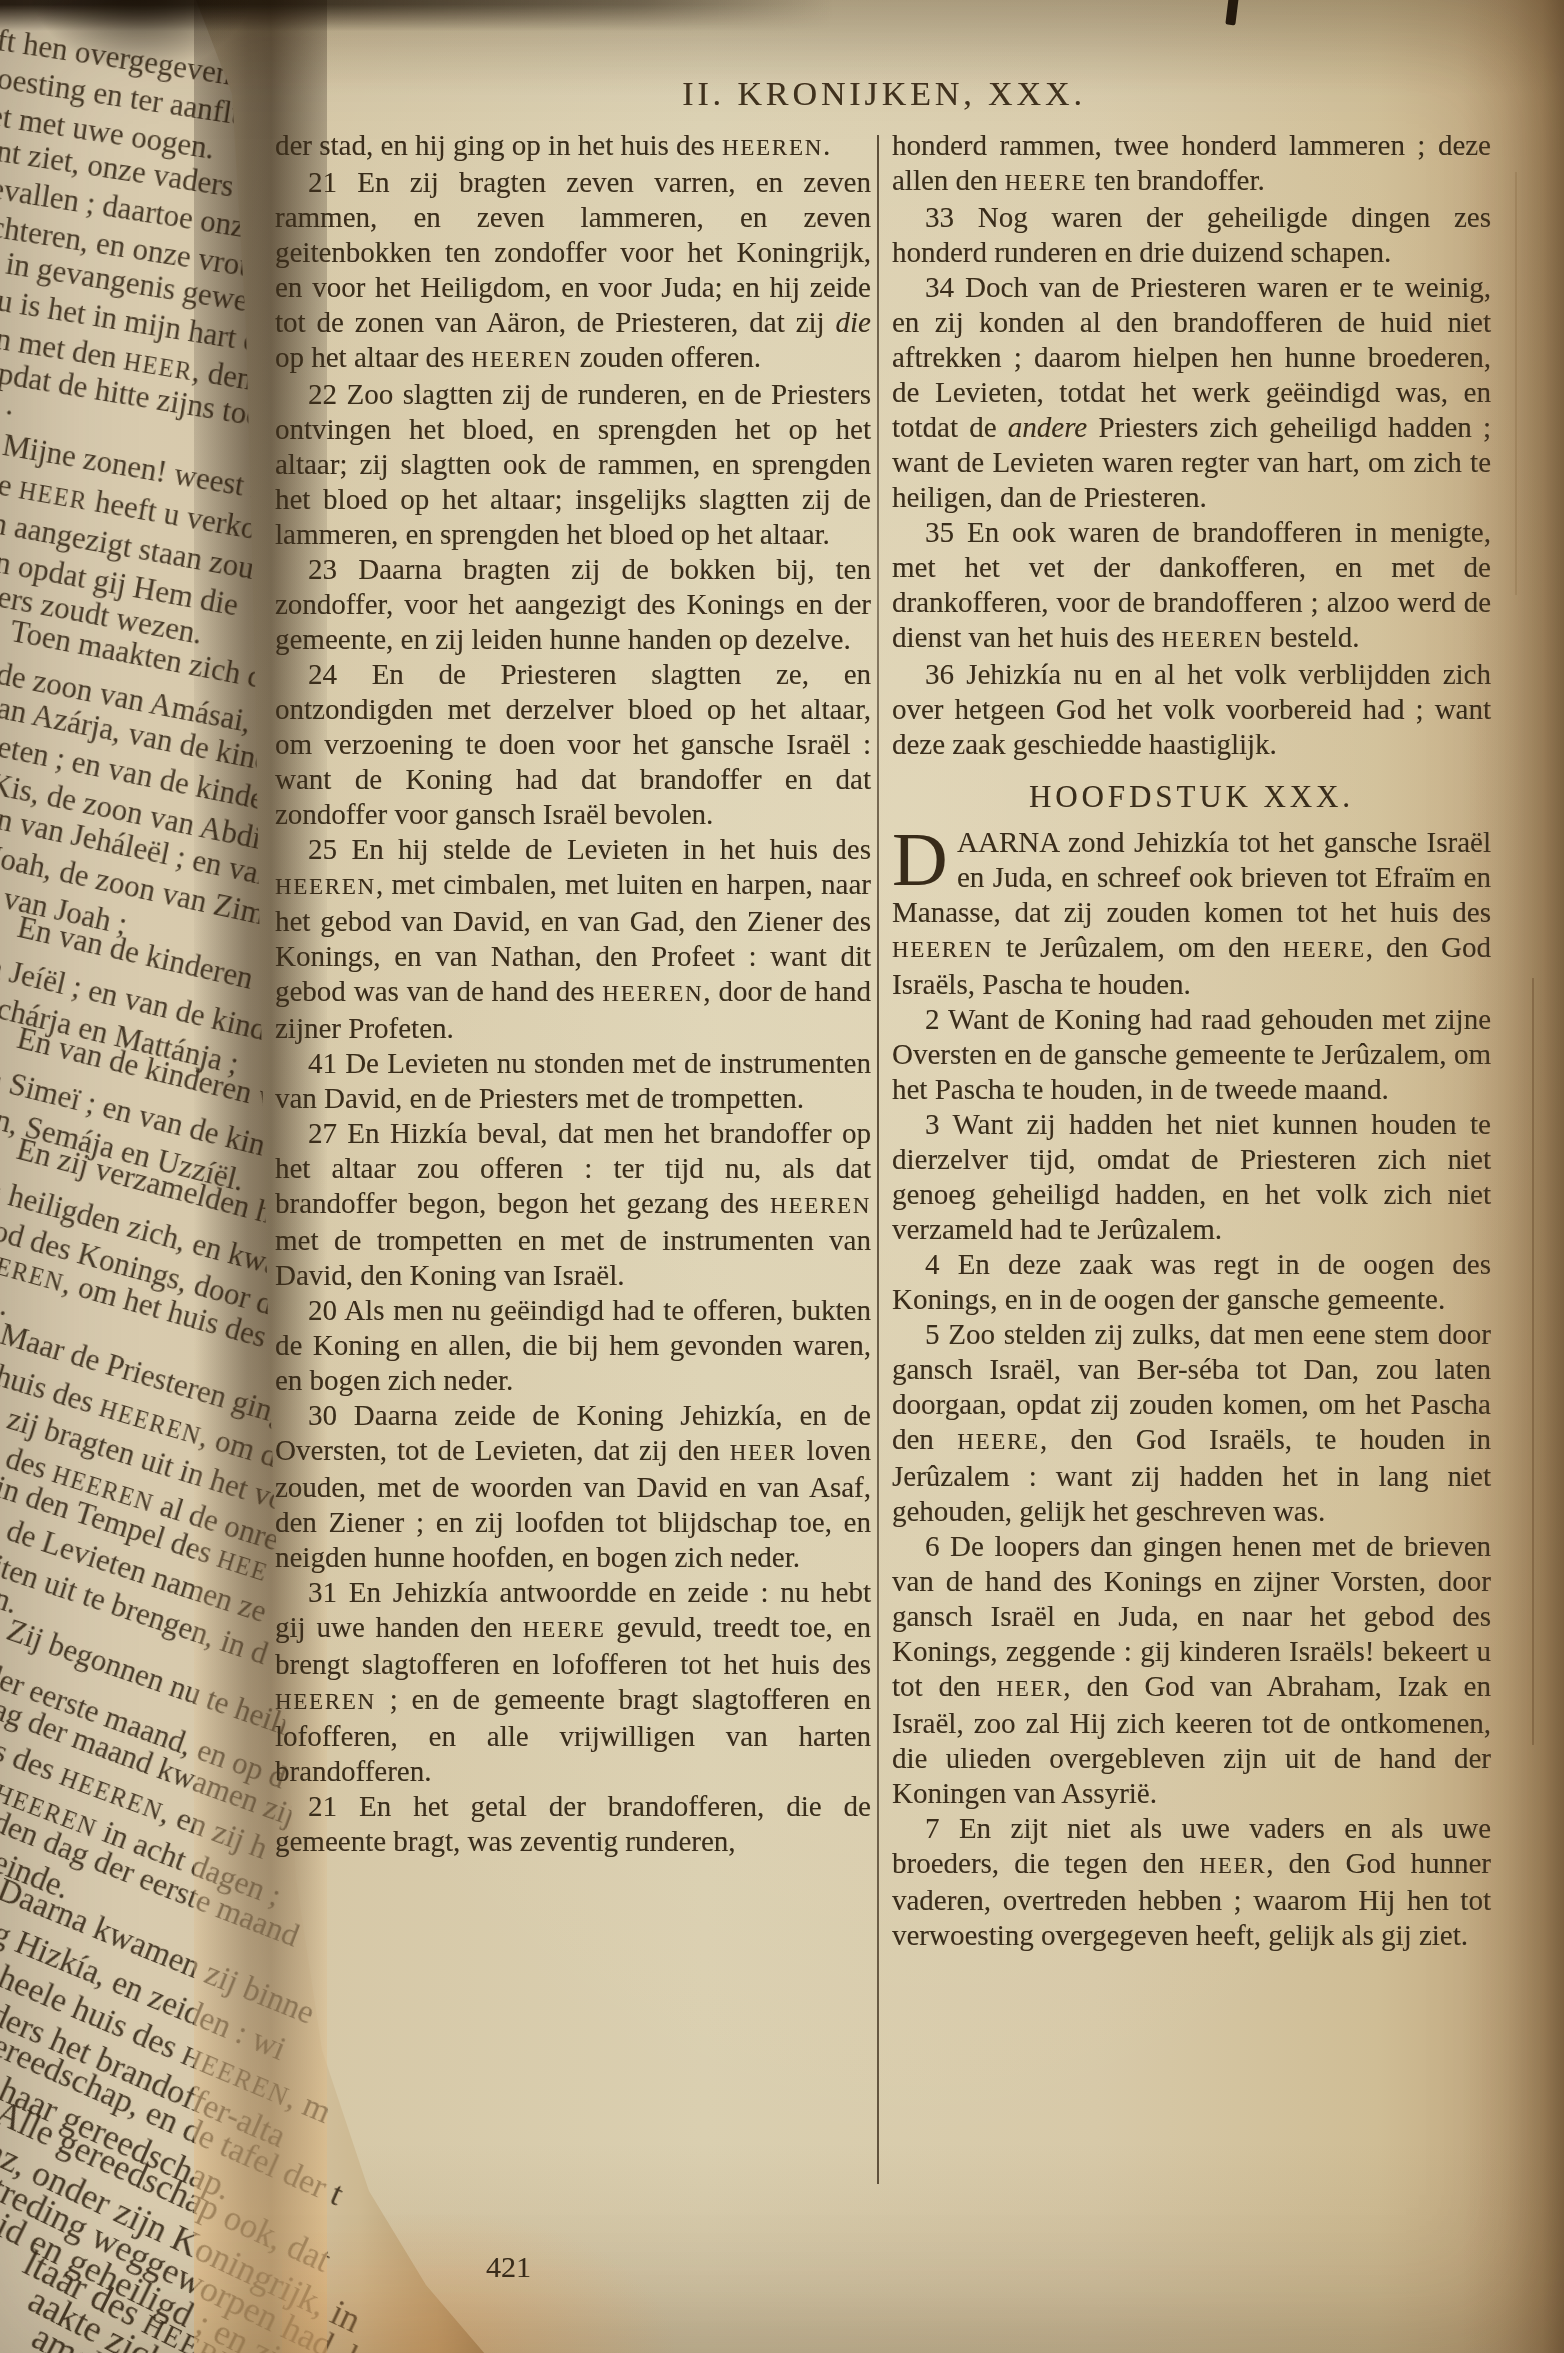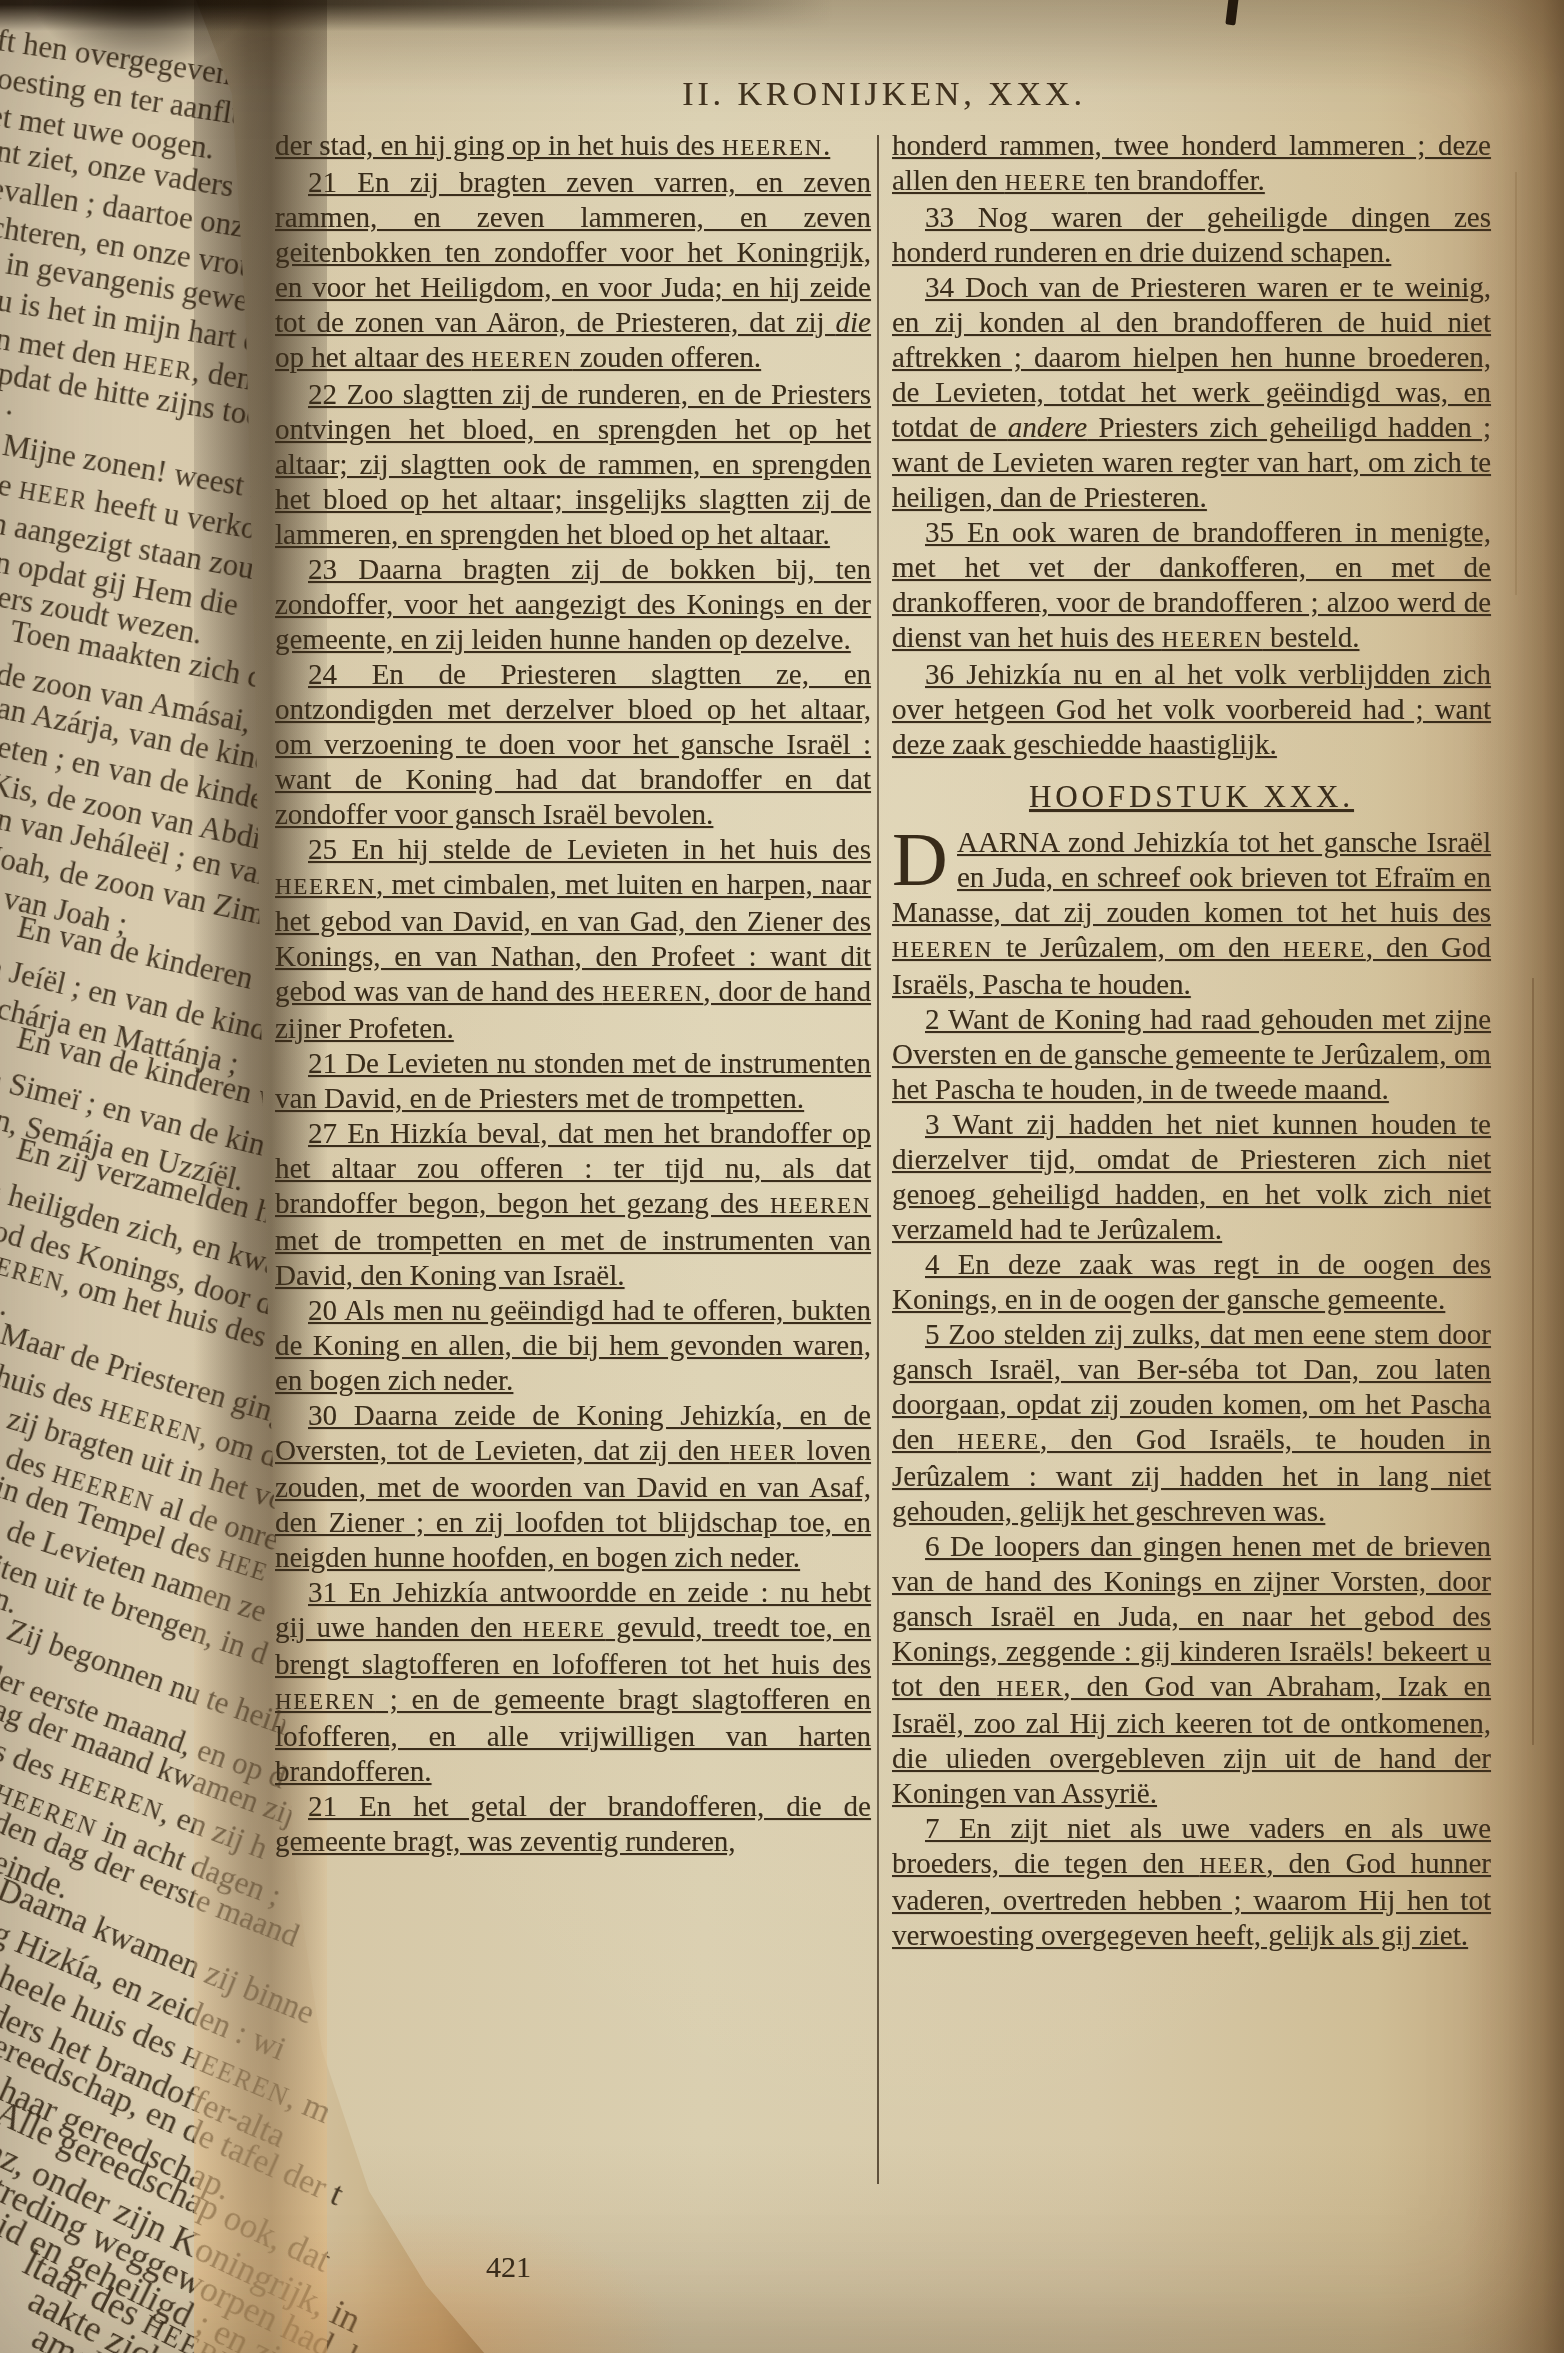--- a/index.html
+++ b/index.html
@@ -36,21 +36,21 @@
   .right-edge{position:absolute;right:0;top:0;width:102px;height:100%;
     background:linear-gradient(90deg,rgba(140,105,65,0) 0%,rgba(140,105,65,.15) 40%,rgba(120,88,52,.34) 78%,rgba(92,66,38,.5) 100%);}
   .crease-a{position:absolute;left:1532px;top:978px;width:1.6px;height:767px;background:rgba(110,80,48,.45);}
   .crease-b{position:absolute;left:1515px;top:172px;width:1.6px;height:423px;background:rgba(130,98,60,.25);}
   .vignette{position:absolute;inset:0;box-shadow:inset 0 0 133px rgba(40,24,8,.28);}
   
   .header{position:absolute;left:313px;top:75px;width:1142px;text-align:center;
     font-size:34px;letter-spacing:3.9px;color:#42331f;white-space:nowrap;
     text-shadow:0.2px 0.3px 0.5px rgba(58,44,26,.35);}
   .col{position:absolute;top:128px;font-size:29px;line-height:35px;color:#3a2d1b;
-    text-align:justify;text-shadow:0.2px 0.3px 0.5px rgba(58,44,26,.33);text-decoration:underline;}
+    text-align:justify;text-shadow:0.2px 0.3px 0.5px rgba(58,44,26,.33);}
   .col-left{left:275px;width:596px;}
   .col-right{left:892px;width:599px;}
   .col p{margin:0;text-indent:33px;}
   .col p.noindent{text-indent:0;}
   .sc{font-size:23px;letter-spacing:1.7px;}
   .it{font-style:italic;}
   .heading2{text-align:center;font-size:31px;letter-spacing:3.9px;margin:17px 0 11px;color:#3a2d1b;}
   .dropcap{float:left;font-size:77px;line-height:60px;padding:3.9px 9.4px 0 0;color:#382b19;}
   .divider{position:absolute;left:877px;top:135px;width:2.3px;height:2049px;
     background:linear-gradient(180deg,rgba(55,40,22,.78) 0%,rgba(55,40,22,.5) 22%,rgba(55,40,22,.78) 45%,rgba(55,40,22,.6) 72%,rgba(55,40,22,.75) 100%);}
@@ -132,21 +132,21 @@
   <div class="warm-glow"></div>
 
   <div class="header">II. KRONIJKEN, XXX.</div>
   <div class="col col-left" id="col-left">
       <p class="noindent">der stad, en hij ging op in het huis des <span class="sc">HEEREN</span>.</p>
       <p>21 En zij bragten zeven varren, en zeven rammen, en zeven lammeren, en zeven geitenbokken ten zondoffer voor het Koningrijk, en voor het Heiligdom, en voor Juda; en hij zeide tot de zonen van Aäron, de Priesteren, dat zij <span class="it">die</span> op het altaar des <span class="sc">HEEREN</span> zouden offeren.</p>
       <p>22 Zoo slagtten zij de runderen, en de Priesters ontvingen het bloed, en sprengden het op het altaar; zij slagtten ook de rammen, en sprengden het bloed op het altaar; insgelijks slagtten zij de lammeren, en sprengden het bloed op het altaar.</p>
       <p>23 Daarna bragten zij de bokken bij, ten zondoffer, voor het aangezigt des Konings en der gemeente, en zij leiden hunne handen op dezelve.</p>
       <p>24 En de Priesteren slagtten ze, en ontzondigden met derzelver bloed op het altaar, om verzoening te doen voor het gansche Israël : want de Koning had dat brandoffer en dat zondoffer voor gansch Israël bevolen.</p>
       <p>25 En hij stelde de Levieten in het huis des <span class="sc">HEEREN</span>, met cimbalen, met luiten en harpen, naar het gebod van David, en van Gad, den Ziener des Konings, en van Nathan, den Profeet : want dit gebod was van de hand des <span class="sc">HEEREN</span>, door de hand zijner Profeten.</p>
-      <p>21 De Levieten nu stonden met de instrumenten van David, en de Priesters met de trompetten.</p>
+      <p>41 De Levieten nu stonden met de instrumenten van David, en de Priesters met de trompetten.</p>
       <p>27 En Hizkía beval, dat men het brandoffer op het altaar zou offeren : ter tijd nu, als dat brandoffer begon, begon het gezang des <span class="sc">HEEREN</span> met de trompetten en met de instrumenten van David, den Koning van Israël.</p>
       <p>20 Als men nu geëindigd had te offeren, bukten de Koning en allen, die bij hem gevonden waren, en bogen zich neder.</p>
       <p>30 Daarna zeide de Koning Jehizkía, en de Oversten, tot de Levieten, dat zij den <span class="sc">HEER</span> loven zouden, met de woorden van David en van Asaf, den Ziener ; en zij loofden tot blijdschap toe, en neigden hunne hoofden, en bogen zich neder.</p>
       <p>31 En Jehizkía antwoordde en zeide : nu hebt gij uwe handen den <span class="sc">HEERE</span> gevuld, treedt toe, en brengt slagtofferen en lofofferen tot het huis des <span class="sc">HEEREN</span> ; en de gemeente bragt slagtofferen en lofofferen, en alle vrijwilligen van harten brandofferen.</p>
       <p>21 En het getal der brandofferen, die de gemeente bragt, was zeventig runderen,</p>
     </div>
   <div class="divider"></div>
   <div class="col col-right" id="col-right">
       <p class="noindent">honderd rammen, twee honderd lammeren ; deze allen den <span class="sc">HEERE</span> ten brandoffer.</p>
       <p>33 Nog waren der geheiligde dingen zes honderd runderen en drie duizend schapen.</p>

